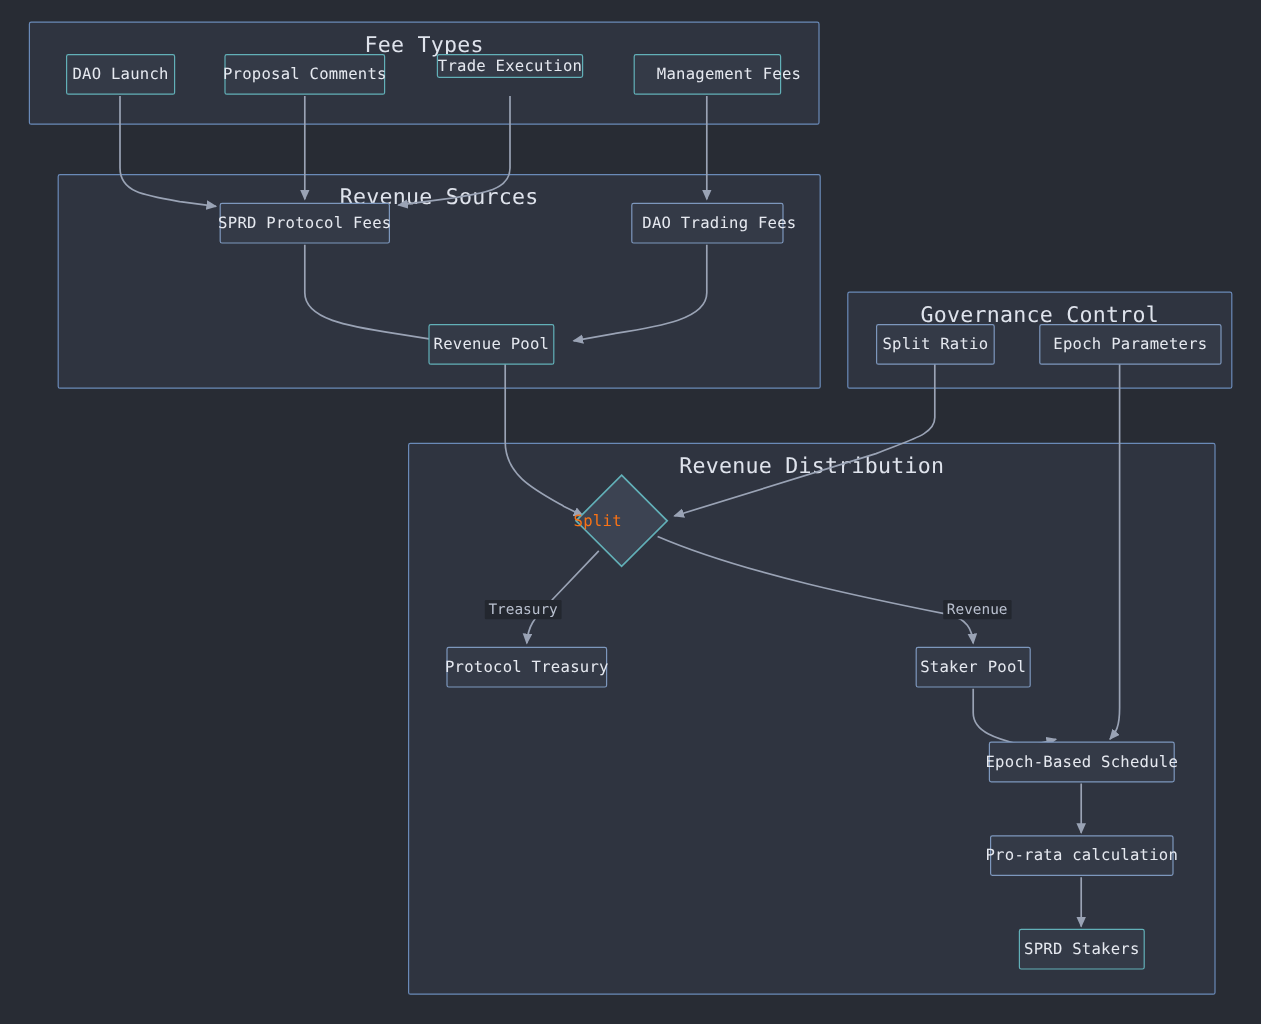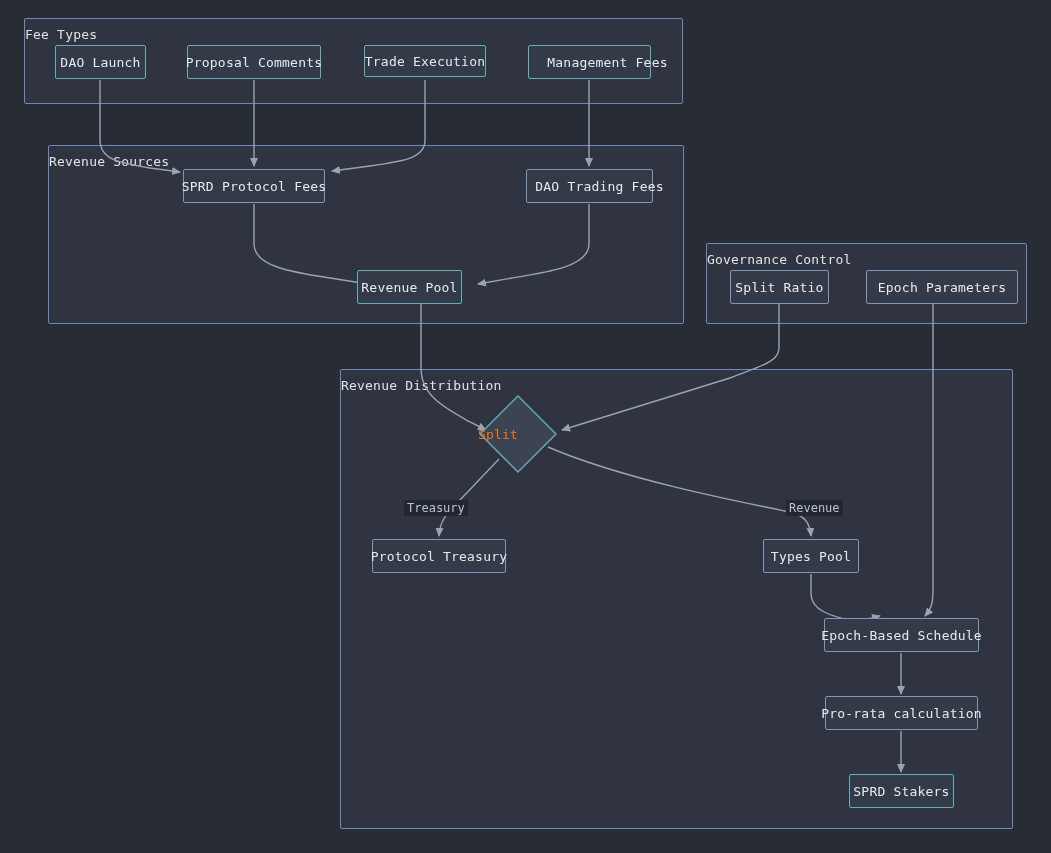--- a/index.html
+++ b/index.html
@@ -22,23 +22,23 @@
   }
   .cluster {
     position: absolute;
     background: #2f3440;
     border: 1px solid #6a8ab8;
     border-radius: 2px;
   }
   .cluster-title {
     position: absolute;
     top: 8px; left: 0; width: 100%;
-    text-align: left;
+    text-align: center;
     color: #dfe3ec;
-    font-size: 13px;
+    font-size: 18px;
     letter-spacing: 0.2px;
     white-space: nowrap;
   }
   .node {
     position: absolute;
     background: #343a47;
     border: 1px solid #8fbcb0;
     border-radius: 2px;
     color: #e6e9f0;
     font-size: 13px;
@@ -132,21 +132,21 @@
       <path d="M901,731 L901,772"></path>
     </g>
   </svg>
 
   <div class="node accent" style="left:55px; top:45px; width:91px; height:34px;">
     <span>DAO Launch</span>
   </div>
   <div class="node accent" style="left:187px; top:45px; width:134px; height:34px;">
     <span>Proposal Comments</span>
   </div>
-  <div class="node accent" style="left:364px; top:45px; width:122px; height:32px;">
+  <div class="node accent" style="left:364px; top:45px; width:122px; height:20px;">
     <span>Trade Execution</span>
   </div>
   <div class="node accent" style="left:528px; top:45px; width:123px; height:34px;padding-left:36px;">
     <span>Management Fees</span>
   </div>
 
   <div class="node plain" style="left:183px; top:169px; width:142px; height:34px;">
     <span>SPRD Protocol Fees</span>
   </div>
   <div class="node plain" style="left:526px; top:169px; width:127px; height:34px;padding-left:20px;">
@@ -167,21 +167,21 @@
     <svg class="shape" viewBox="0 0 80 80">
       <polygon points="40,2 78,40 40,78 2,40" fill="#3c4352" stroke="#62b0b8" stroke-width="1.4"></polygon>
     </svg>
     <span class="dlabel">Split</span>
   </div>
 
   <div class="node plain" style="left:372px; top:539px; width:134px; height:34px;justify-content:center;">
     <span>Protocol Treasury</span>
   </div>
   <div class="node plain" style="left:763px; top:539px; width:96px; height:34px;">
-    <span>Types Pool</span>
+    <span>Staker Pool</span>
   </div>
   <div class="node plain" style="left:824px; top:618px; width:155px; height:34px;">
     <span>Epoch-Based Schedule</span>
   </div>
   <div class="node plain" style="left:825px; top:696px; width:153px; height:34px;">
     <span>Pro-rata calculation</span>
   </div>
   <div class="node accent" style="left:849px; top:774px; width:105px; height:34px;">
     <span>SPRD Stakers</span>
   </div>

